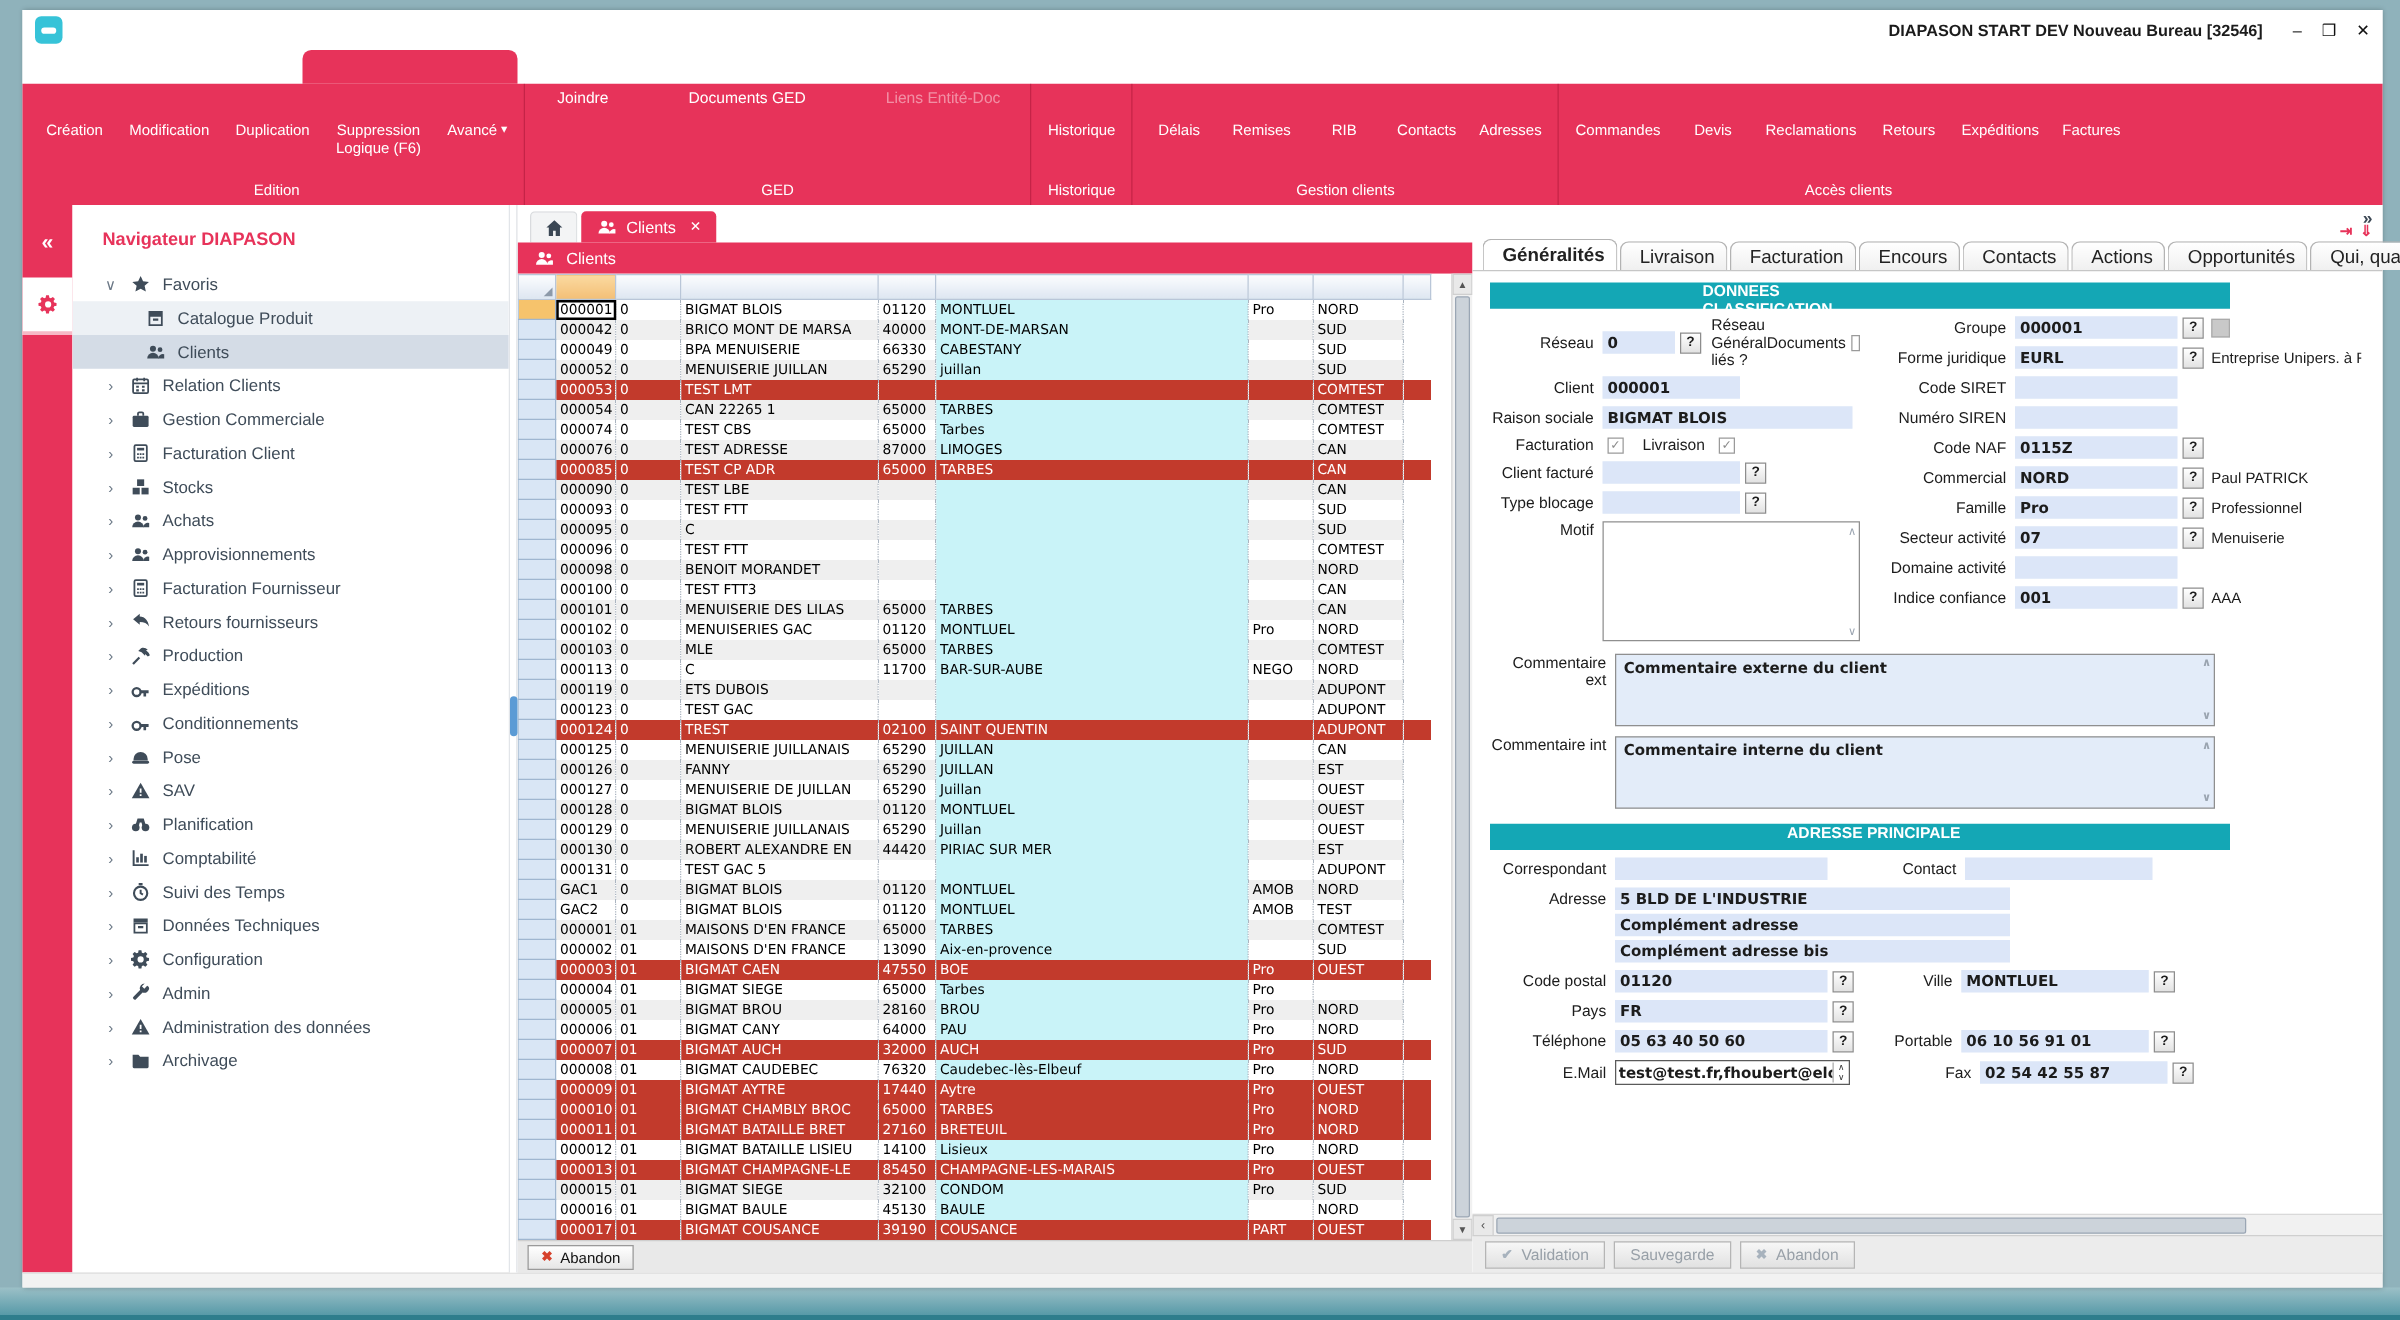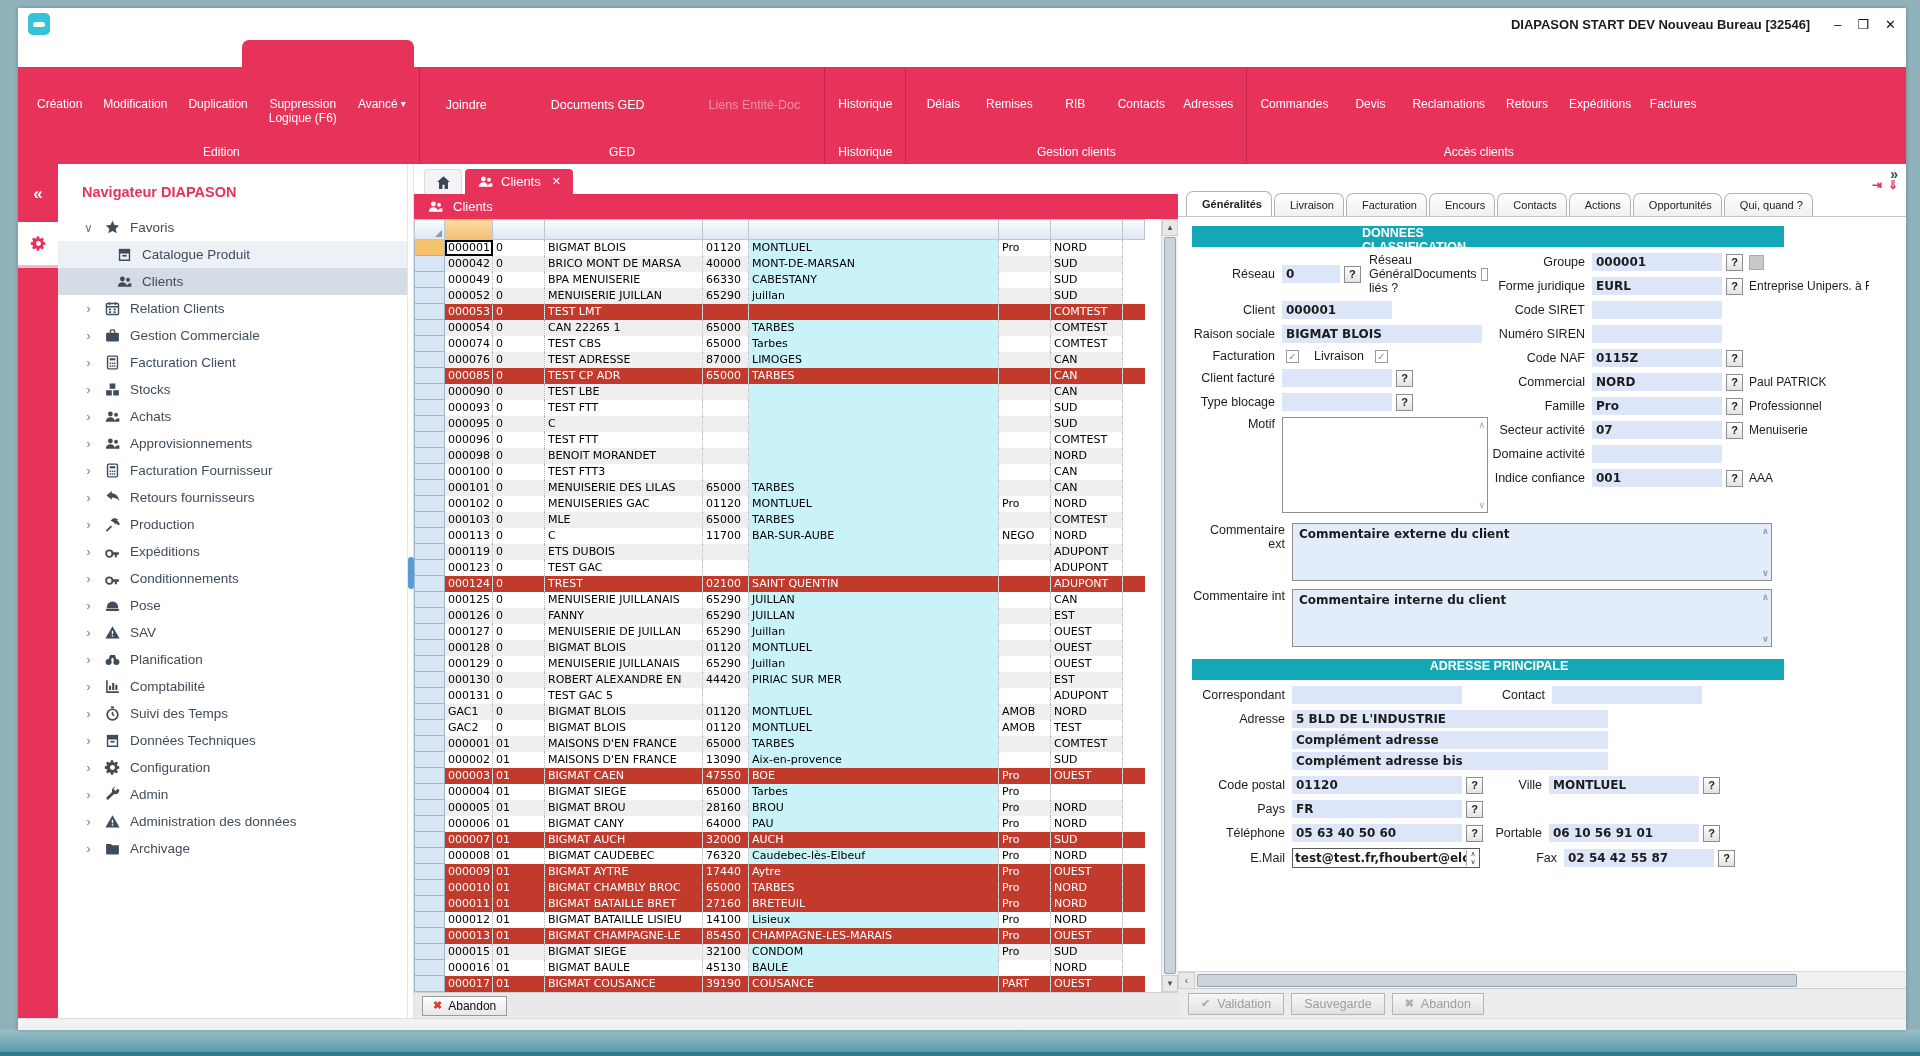--- a/index.html
+++ b/index.html
@@ -27,21 +27,21 @@
   
   .ribbon { height:97px; background:#e7335a; color:#fff; display:flex; padding:0 6px; }
   .rgroup { display:flex; flex-direction:column; border-right:1px solid rgba(120,0,30,.30); padding:0 4px; }
   .rgroup:last-child { border-right:none; }
   .rgroup .items { flex:1; display:flex; }
   .rgroup .glabel { height:21px; line-height:19px; text-align:center; font-size:12px; color:#fff; }
   .rbtn { min-width:66px; padding:7px 9px 0 9px; display:flex; flex-direction:column; align-items:center; gap:5px; cursor:pointer; }
   .rbtn .icn { width:27px; height:27px; }
   .rbtn .blabel { font-size:12px; text-align:center; line-height:1.2; white-space:pre-line; display:flex; align-items:flex-start; gap:3px; }
   .rbtn .caret { font-size:10px; margin-top:1px; }
-  .ged-items { display:grid; grid-template-rows:1fr 1fr; grid-auto-flow:column; align-items:center; column-gap:56px; padding:4px 20px 4px 14px; }
+  .ged-items { display:grid; grid-template-rows:1fr 1fr; grid-auto-flow:column; align-items:flex-start; column-gap:56px; padding:4px 20px 4px 14px; }
   .sbtn { display:flex; align-items:center; gap:8px; font-size:12.5px; cursor:pointer; white-space:nowrap; }
   .sbtn .icn { width:17px; height:17px; }
   .sbtn.dim { opacity:.45; cursor:default; }
   .icn { display:inline-block; vertical-align:middle; fill:currentColor; }
 
   
   .content { flex:1; display:flex; min-height:0; }
   .rail { width:40px; background:#e7335a; display:flex; flex-direction:column; align-items:stretch; }
   .collapse { height:30px; margin-top:16px; color:#fff; font-size:17px; font-weight:bold; text-align:center; line-height:28px; cursor:pointer; }
   .railogo { height:46px; margin-top:12px; background:#fff; display:flex; align-items:center; justify-content:center; border-bottom:3px solid #f6b9c6; }
@@ -93,33 +93,33 @@
   .gbottom { height:26px; background:#e9e9e9; border-top:1px solid #cfcfcf; display:flex; align-items:center; padding-left:8px; }
   .btn { display:inline-flex; align-items:center; gap:6px; background:linear-gradient(#ffffff,#e6e6e6); border:1px solid #9a9a9a; height:20px; padding:0 10px; font-size:12px; color:#111; cursor:pointer; }
   .btn .bx { color:#d6412b; font-weight:bold; font-size:11px; }
 
   
   .rpanel { flex:1; display:flex; flex-direction:column; background:#fff; min-width:0; }
   .rp-top { height:28px; position:relative; }
   .rp-top .more { position:absolute; right:8px; top:2px; color:#3b4754; font-size:14px; font-weight:bold; cursor:pointer; }
   .rp-top .mini { position:absolute; right:8px; top:14px; color:#e7335a; font-size:12px; font-weight:bold; display:flex; gap:6px; cursor:pointer; }
   .rp-tabs { height:25px; display:flex; align-items:flex-end; padding-left:8px; gap:2px; border-bottom:1px solid #c6c6c6; }
-  .rtab { height:23px; border:1px solid #b3b3b3; border-bottom:none; border-radius:7px 7px 0 0; padding:0 9px; display:flex; align-items:center; gap:6px; font-size:11px; color:#222; background:linear-gradient(#ffffff,#f0f0f0); cursor:pointer; white-space:nowrap; }
+  .rtab { height:23px; border:1px solid #b3b3b3; border-bottom:none; border-radius:7px 7px 0 0; padding:0 9px; display:flex; align-items:center; gap:6px; font-size:15px; color:#222; background:linear-gradient(#ffffff,#f0f0f0); cursor:pointer; white-space:nowrap; }
   .rtab .icn { width:14px; height:14px; }
   .rtab.active { font-weight:bold; background:#fff; height:25px; }
   .rp-body { flex:1; padding:9px 0 0 14px; overflow:hidden; font-size:12.5px; color:#1c1c1c; }
   .tealbar { width:592px; height:21px; background:#14a7b5; color:#fff; font-weight:bold; font-size:12.5px; display:flex; align-items:center;flex-direction:column; }
   .tealbar span { padding-left:22px; }
   .tealbar .half { width:50%; }
   .cols { display:flex; width:592px; }
   .colL { width:296px; }
   .colR { flex:1; }
   .frow { display:flex; align-items:center; margin-top:6px; }
   .flabel { width:90px; text-align:right; padding-right:7px; color:#1c1c1c; flex:0 0 90px; }
-  .flabelR { width:104px; text-align:right; padding-right:7px; flex:0 0 104px; }
+  .flabelR { width:104px; text-align:right; padding-right:7px; flex:0 0 104px;margin-left:20px; }
   .fin { background:#dce6f8; height:18px; line-height:18px; padding:0 4px; font-weight:bold; font-size:12px; font-family:"DejaVu Sans",sans-serif; overflow:hidden; white-space:nowrap; }
   .w110{width:110px;} .w130{width:130px;} .w150{width:150px;} .w170{width:170px;} .w200{width:200px;} .w390{width:316px;}
   .qbtn { width:17px; height:17px; border:1px solid #8d8d8d; background:linear-gradient(#fff,#e2e2e2); font-weight:bold; font-size:11px; text-align:center; line-height:15px; margin-left:4px; flex:0 0 17px; cursor:pointer; }
   .desc { margin-left:6px; font-size:12px; white-space:nowrap; overflow:hidden; }
   .cb { width:13px; height:13px; border:1px solid #9a9a9a; background:#fff; margin-left:4px; font-size:10px; line-height:11px; text-align:center; color:#8a8a8a; }
   .gsq { width:15px; height:15px; background:#c9c9c9; border:1px solid #aaa; margin-left:6px; }
   .tarea { border:1px solid #8f8f8f; background:#fff; width:252px; height:96px; position:relative; }
   .tarea .sbars, .cmt .sbars { position:absolute; right:2px; top:2px; bottom:2px; display:flex; flex-direction:column; justify-content:space-between; color:#9aa4b0; font-size:9px; }
   .cmt { border:1px solid #8f8f8f; background:#e3ecf9; width:480px; height:58px; position:relative; padding:3px 14px 0 6px; font-weight:bold; font-family:"DejaVu Sans",sans-serif; font-size:12px; }
   .addr-lines .fin { margin-top:3px; }

